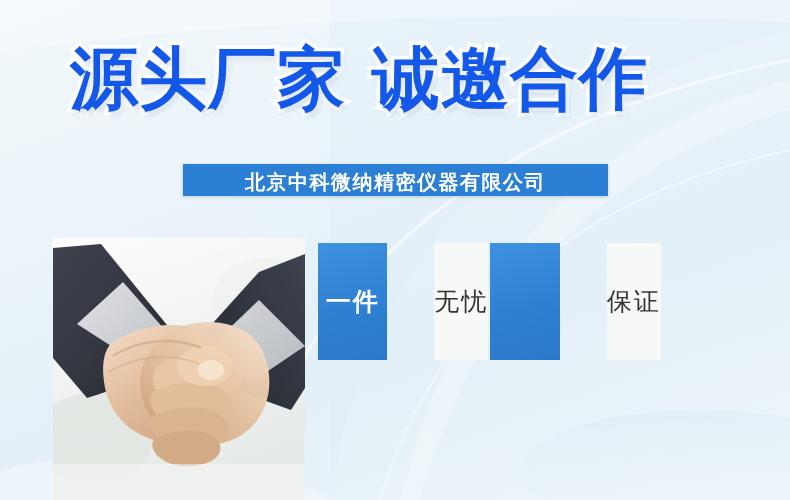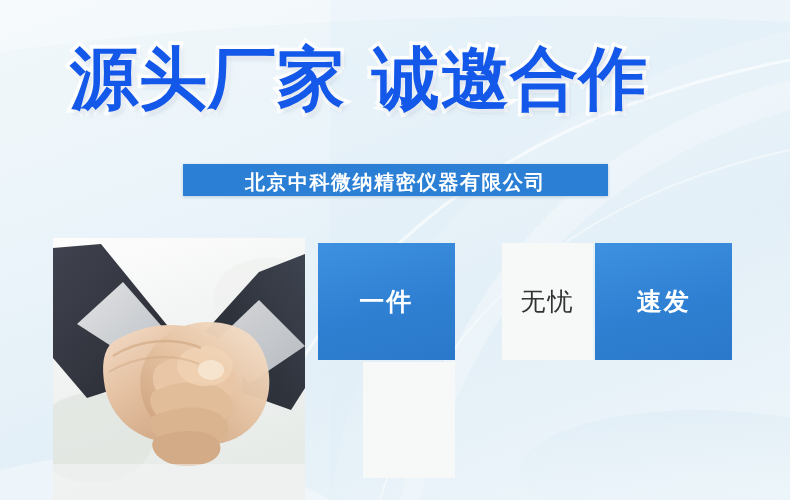--- a/index.html
+++ b/index.html
@@ -80,21 +80,21 @@
   #photo svg { display: block; width: 252px; height: 262px; }
 
   
   #feature-grid {
     position: absolute;
     left: 318px;
     top: 243px;
     width: 414px;
     height: 235px;
     display: grid;
-    grid-template-columns: 1fr 1fr 1fr;
+    grid-template-columns: 1fr 1fr 1fr 1fr 1fr;
     grid-template-rows: 1fr 1fr;
     column-gap: 2px;
     row-gap: 2px;
   }
   .cell {
     display: flex;
     flex-direction: column;
     align-items: center;
     justify-content: center;
     font-size: 25px;
@@ -224,21 +224,21 @@
       <span class="l1">一件</span>
     </div>
 
     <div class="cell light">
       <span class="l1">无忧</span>
     </div>
 
 
 
     <div class="cell blue">
-      <span class="l2">速发</span>
     </div>
 
     <div class="cell light">
+      <span class="l2">保证</span>
     </div>
 
   </div>
 
 </div>
 
 </body></html>

